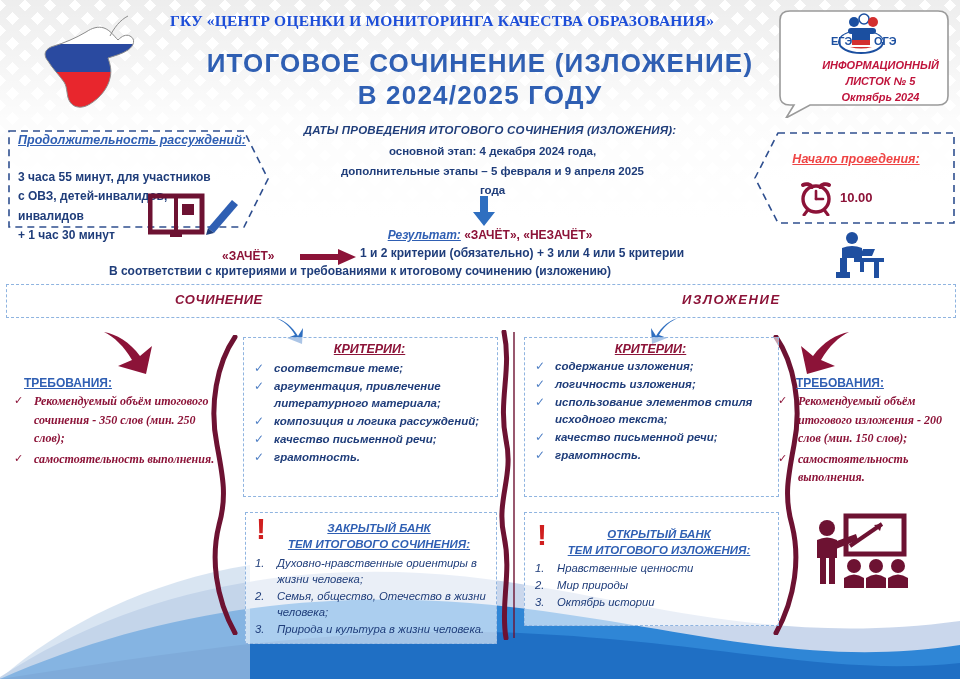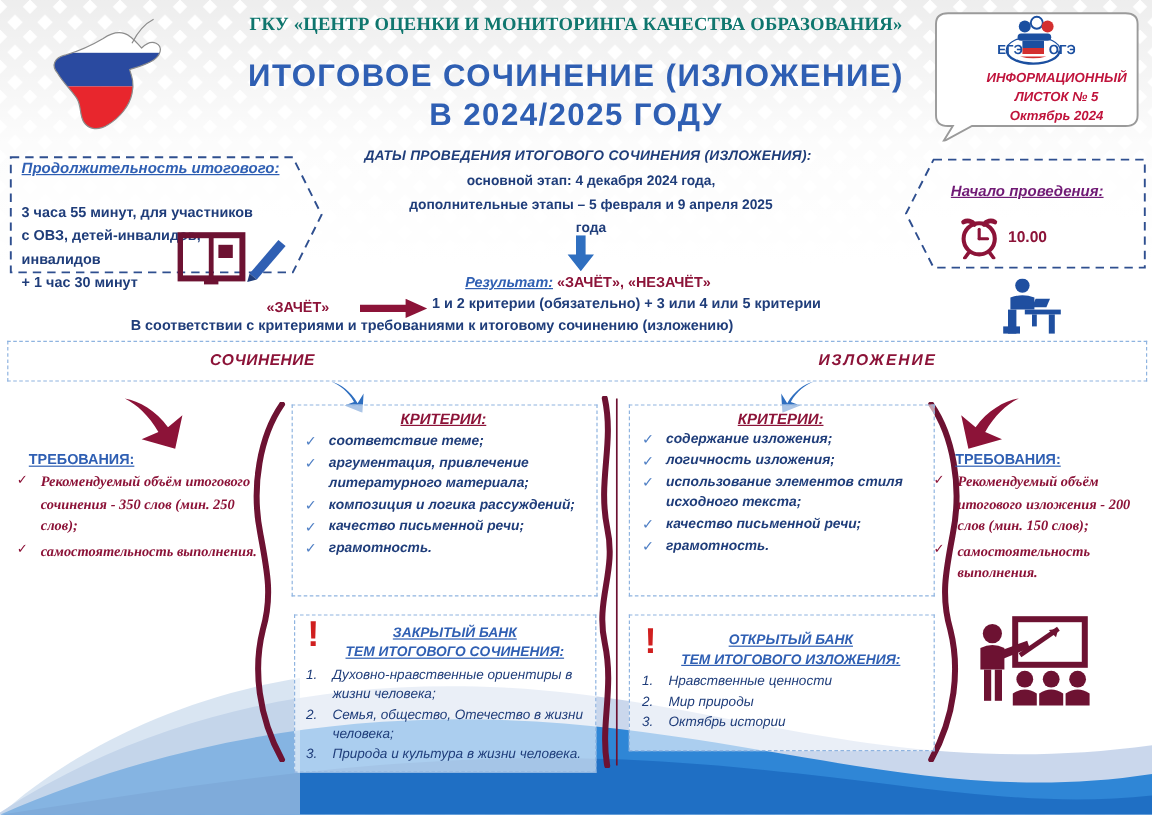--- a/index.html
+++ b/index.html
@@ -17,23 +17,23 @@
       repeating-linear-gradient(-45deg,#d6d6d6 0 9px,transparent 9px 18px);
     background-size:25px 25px,25px 25px;
     opacity:.55;
   }
   #bg-fade{
     position:absolute;left:0;top:0;width:960px;height:679px;
     background:linear-gradient(to bottom,rgba(255,255,255,.25) 0,rgba(255,255,255,.88) 120px,#fff 220px,#fff 100%);
   }
   #bg-wave{position:absolute;left:0;bottom:0;width:960px;height:120px;}
   .org-title{
-    position:absolute;left:170px;top:12px;width:620px;text-align:center;
+    position:absolute;left:170px;top:12px;width:620px;
     font-family:"Liberation Serif","DejaVu Serif",serif;
-    font-weight:bold;font-size:15.5px;color:#0f766e;letter-spacing:.2px;
+    font-weight:bold;font-size:15.5px;color:#1d4ed8;letter-spacing:.2px;
   }
   .main-title{
     position:absolute;left:180px;top:48px;width:600px;text-align:center;
     font-size:26px;font-weight:600;color:#2f5fb3;line-height:1.22;
     letter-spacing:1.2px;
   }
   .main-title .l2{display:block;}
 
   
   #crimea{position:absolute;left:18px;top:6px;}
@@ -89,21 +89,21 @@
   }
   .accord-line{
     position:absolute;left:10px;top:264px;width:700px;text-align:center;
     font-size:12px;font-weight:bold;color:#1f3d7a;
   }
 
   
   #start-box{position:absolute;left:752px;top:130px;width:205px;height:96px;}
   .start-title{
     position:absolute;left:762px;top:152px;width:188px;text-align:center;
-    font-size:12.5px;font-weight:bold;font-style:italic;color:#701a75;
+    font-size:12.5px;font-weight:bold;font-style:italic;color:#ef4444;
     text-decoration:underline;
   }
   #clock-icon{position:absolute;left:796px;top:176px;}
   .start-time{
     position:absolute;left:840px;top:190px;font-size:13px;font-weight:bold;color:#8c1338;
   }
   #desk-icon{position:absolute;left:830px;top:232px;}
 
   
   #band{position:absolute;left:6px;top:284px;width:948px;height:32px;
@@ -256,21 +256,21 @@
 </svg>
 <div class="bubble-text">
   <span>ИНФОРМАЦИОННЫЙ</span>
   <span>ЛИСТОК № 5</span>
   <span>Октябрь 2024</span>
 </div>
 
 <svg id="dur-box" viewBox="0 0 265 102">
   <path d="M3,3 L238,3 L262,51 L238,99 L3,99 Z" fill="rgba(255,255,255,.6)" stroke="#2f4f8f" stroke-width="1.6" stroke-dasharray="7 5"></path>
 </svg>
-<div class="dur-title">Продолжительность итогового:</div>
+<div class="dur-title">Продолжительность рассуждений:</div>
 <div class="dur-body">
   <span>3 часа 55 минут, для участников</span>
   <span>с ОВЗ, детей-инвалидов,</span>
   <span>инвалидов</span>
   <span>+ 1 час 30 минут</span>
 </div>
 <svg id="book-icon" width="92" height="46" viewBox="0 0 92 46">
   <rect x="2" y="4" width="52" height="36" fill="none" stroke="#6d1232" stroke-width="5"></rect>
   <line x1="28" y1="4" x2="28" y2="40" stroke="#6d1232" stroke-width="4"></line>
   <rect x="34" y="12" width="12" height="11" fill="#6d1232"></rect>

